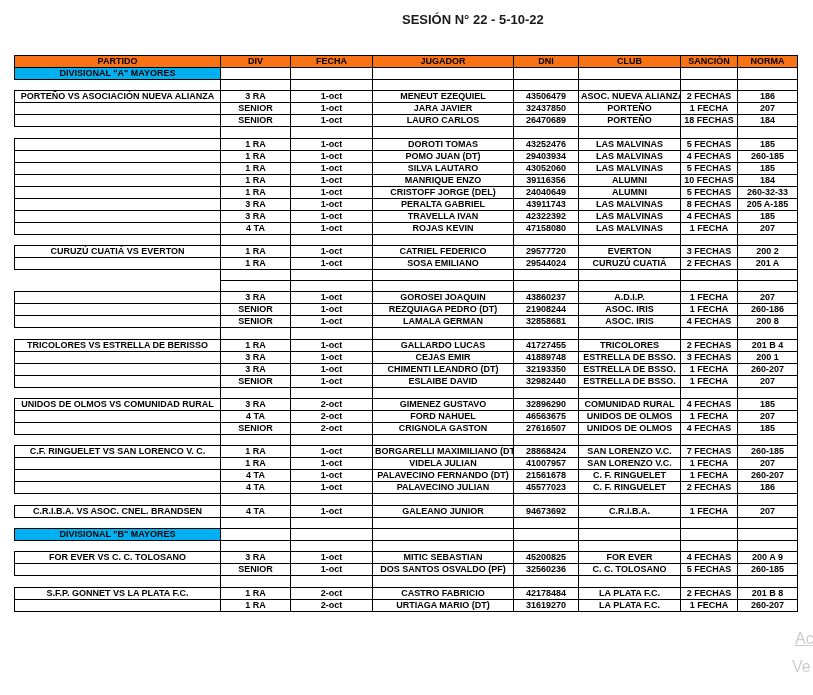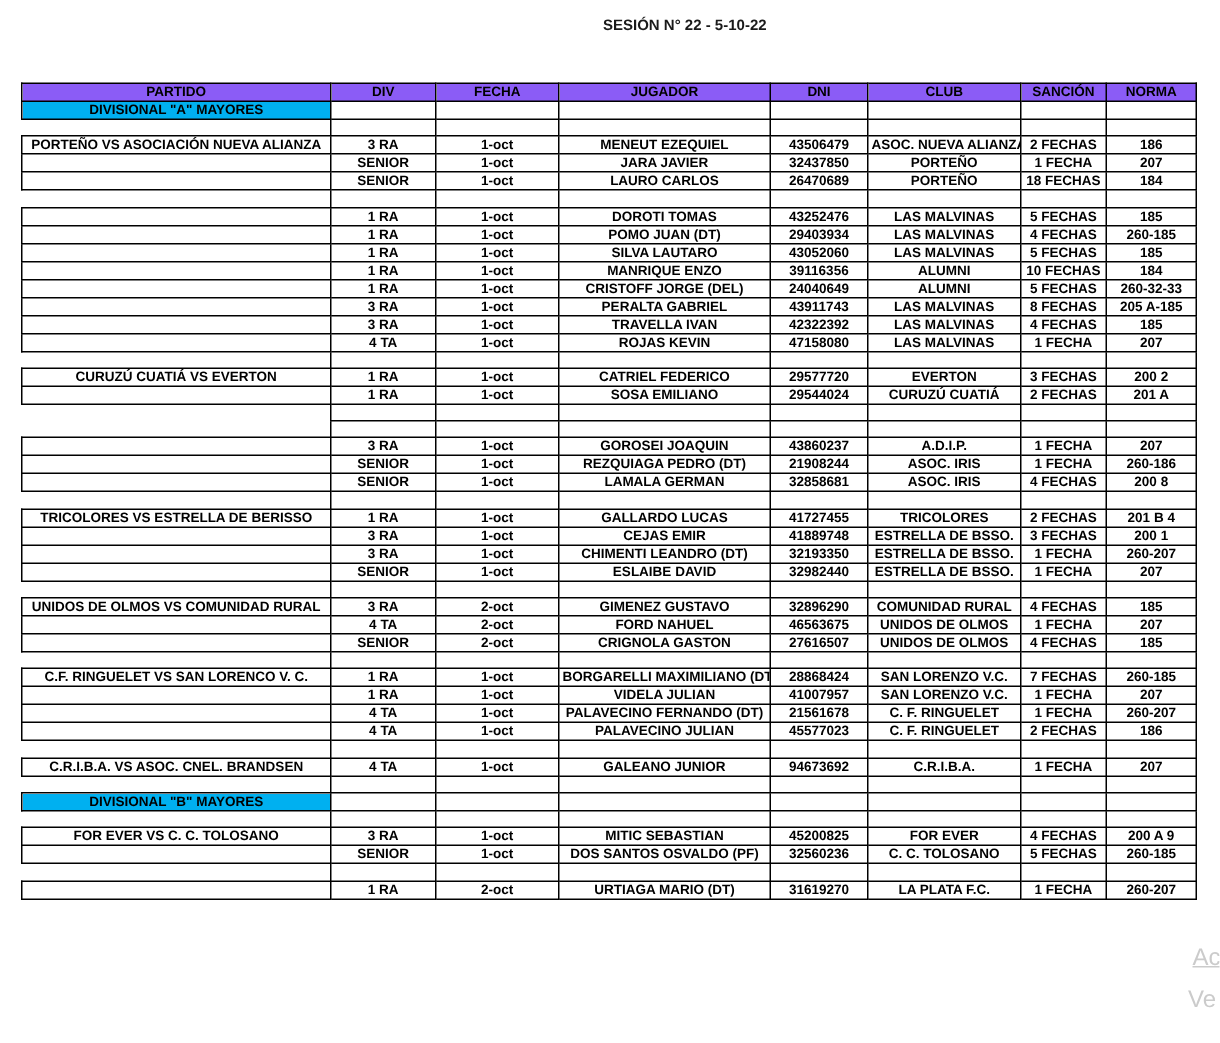--- a/index.html
+++ b/index.html
@@ -2,35 +2,35 @@
 <html><head>
 <meta charset="utf-8">
 <style>
   html,body{margin:0;padding:0;}
   body{
     width:813px;height:695px;position:relative;overflow:hidden;
     background:#ffffff;font-family:"Liberation Sans",sans-serif;
   }
   .doc-title{
     position:absolute;left:402px;top:12px;
-    font-size:10px;font-weight:bold;color:#1a1a1a;white-space:nowrap;
+    font-size:13px;font-weight:bold;color:#1a1a1a;white-space:nowrap;
   }
   table.sanctions{
     position:absolute;left:14px;top:55px;width:783px;
     border-collapse:collapse;table-layout:fixed;
   }
   th,td{
     border:1px solid #000;
     height:11.3px;line-height:11px;
     font-size:9px;font-weight:bold;color:#000;
     text-align:center;vertical-align:middle;
     padding:0 2px;overflow:hidden;white-space:nowrap;
     box-sizing:border-box;
   }
-  th{background:#8b5cf6;}
+  th{background:#f97316;}
   td.partido{text-align:center;}
   td.section{background:#00B0F0;text-align:center;}
   td.nb{border:none;background:#fff;}
   .wm{
     position:absolute;color:#a9a9a9;opacity:0.6;
     font-size:16px;font-family:"Liberation Sans",sans-serif;white-space:nowrap;
   }
   #wm1{left:795px;top:630px;text-decoration:underline;}
   #wm2{left:792px;top:658px;}
 </style>
@@ -497,20 +497,30 @@
         <td class="nb"></td>
         <td></td>
         <td></td>
         <td></td>
         <td></td>
         <td></td>
         <td></td>
         <td></td>
       </tr>
       <tr>
+        <td class="partido">S.F.P. GONNET VS LA PLATA F.C.</td>
+        <td>1 RA</td>
+        <td>2-oct</td>
+        <td>CASTRO FABRICIO</td>
+        <td>42178484</td>
+        <td>LA PLATA F.C.</td>
+        <td>2 FECHAS</td>
+        <td>201 B 8</td>
+      </tr>
+      <tr>
         <td class="partido"></td>
         <td>1 RA</td>
         <td>2-oct</td>
         <td>URTIAGA MARIO (DT)</td>
         <td>31619270</td>
         <td>LA PLATA F.C.</td>
         <td>1 FECHA</td>
         <td>260-207</td>
       </tr>
     </tbody>

